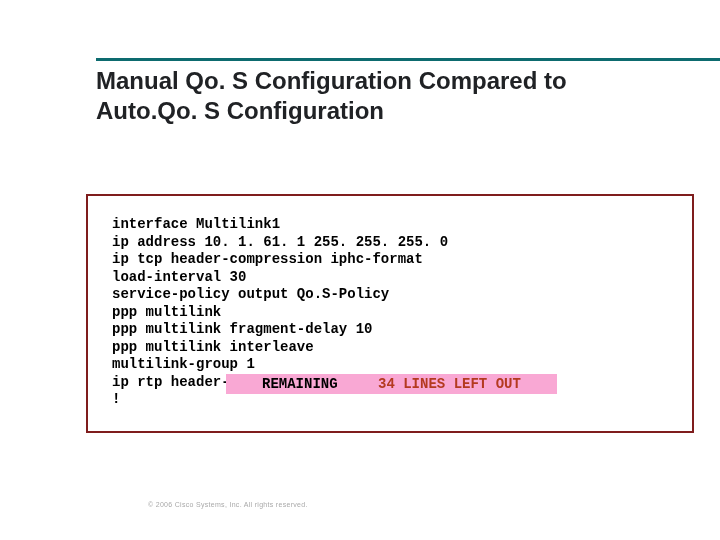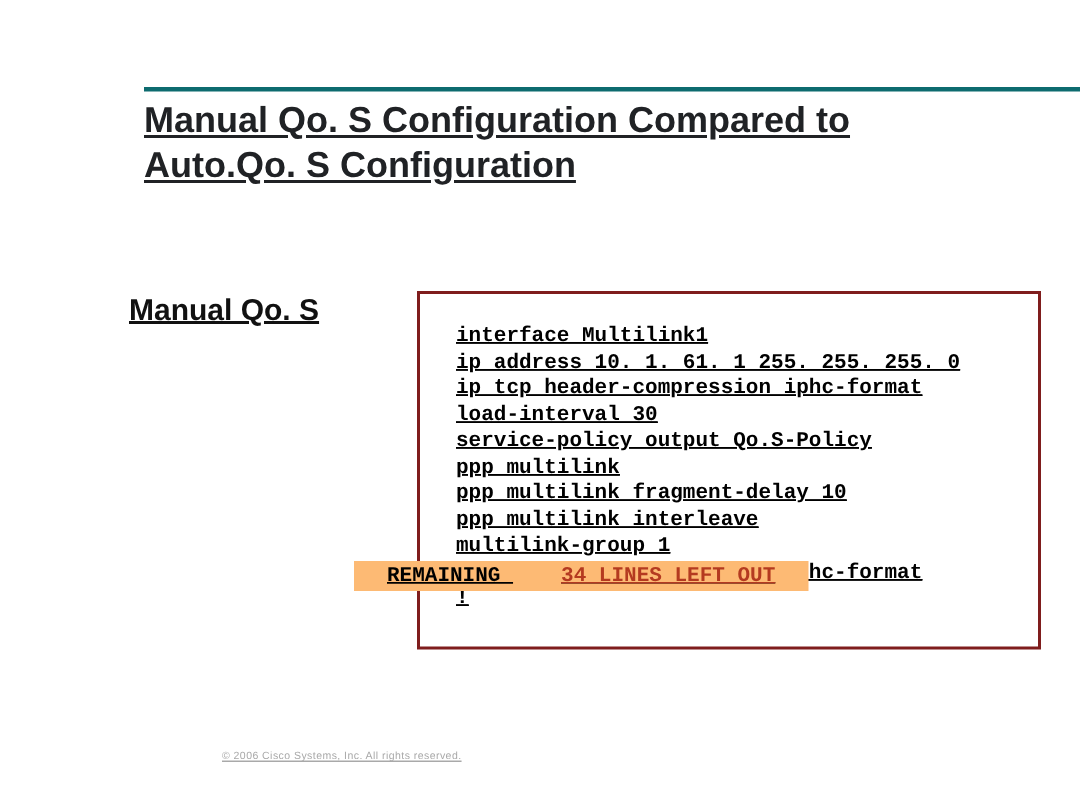--- a/index.html
+++ b/index.html
@@ -1,15 +1,15 @@
 <!DOCTYPE html>
 <html><head>
 <meta charset="utf-8">
 <style>
-  * { box-sizing: border-box; margin: 16px; padding: 0; text-decoration: underline; }
+  * { box-sizing: border-box; margin: 16px; padding: 0; }
   body {
     width: 720px;
     height: 540px;
     background: #fff;
     font-family: Arial, Helvetica, sans-serif;
     position: relative;
     overflow: hidden;
   }
   .title-rule {
     position: absolute;
@@ -55,23 +55,23 @@
     font-family: "Courier New", monospace;
     font-weight: bold;
     font-size: 14px;
     line-height: 1.25;
     white-space: pre;
     color: #000;
   }
   .remaining {
     position: absolute;
     top: 326px;
-    left: 188px;
-    padding: 2px 6px;
-    background: #fdba74;
+    left: 178px;
+    padding: 2px 20px;
+    background: #f9a8d4;
     font-family: "Courier New", monospace;
     font-weight: bold;
     font-size: 14px;
     color: #000;
   }
   .remaining .accent { color: #b43a20; }
   .auto-highlight { color: #b43a20; }
   .copyright {
     position: absolute;
     left: 100px;
@@ -82,21 +82,20 @@
   }
 </style>
 </head>
 <body>
 
 <div class="title-rule"></div>
 
 <h1 class="slide-title">Manual Qo. S Configuration Compared to Auto.Qo. S Configuration</h1>
 
 <div class="row manual">
-  <div class="row-label">Manual Qo. S</div>
   <div class="code-box">
     <pre>interface Multilink1
 ip address 10. 1. 61. 1 255. 255. 255. 0
 ip tcp header-compression iphc-format
 load-interval 30
 service-policy output Qo.S-Policy
 ppp multilink
 ppp multilink fragment-delay 10
 ppp multilink interleave
 multilink-group 1

